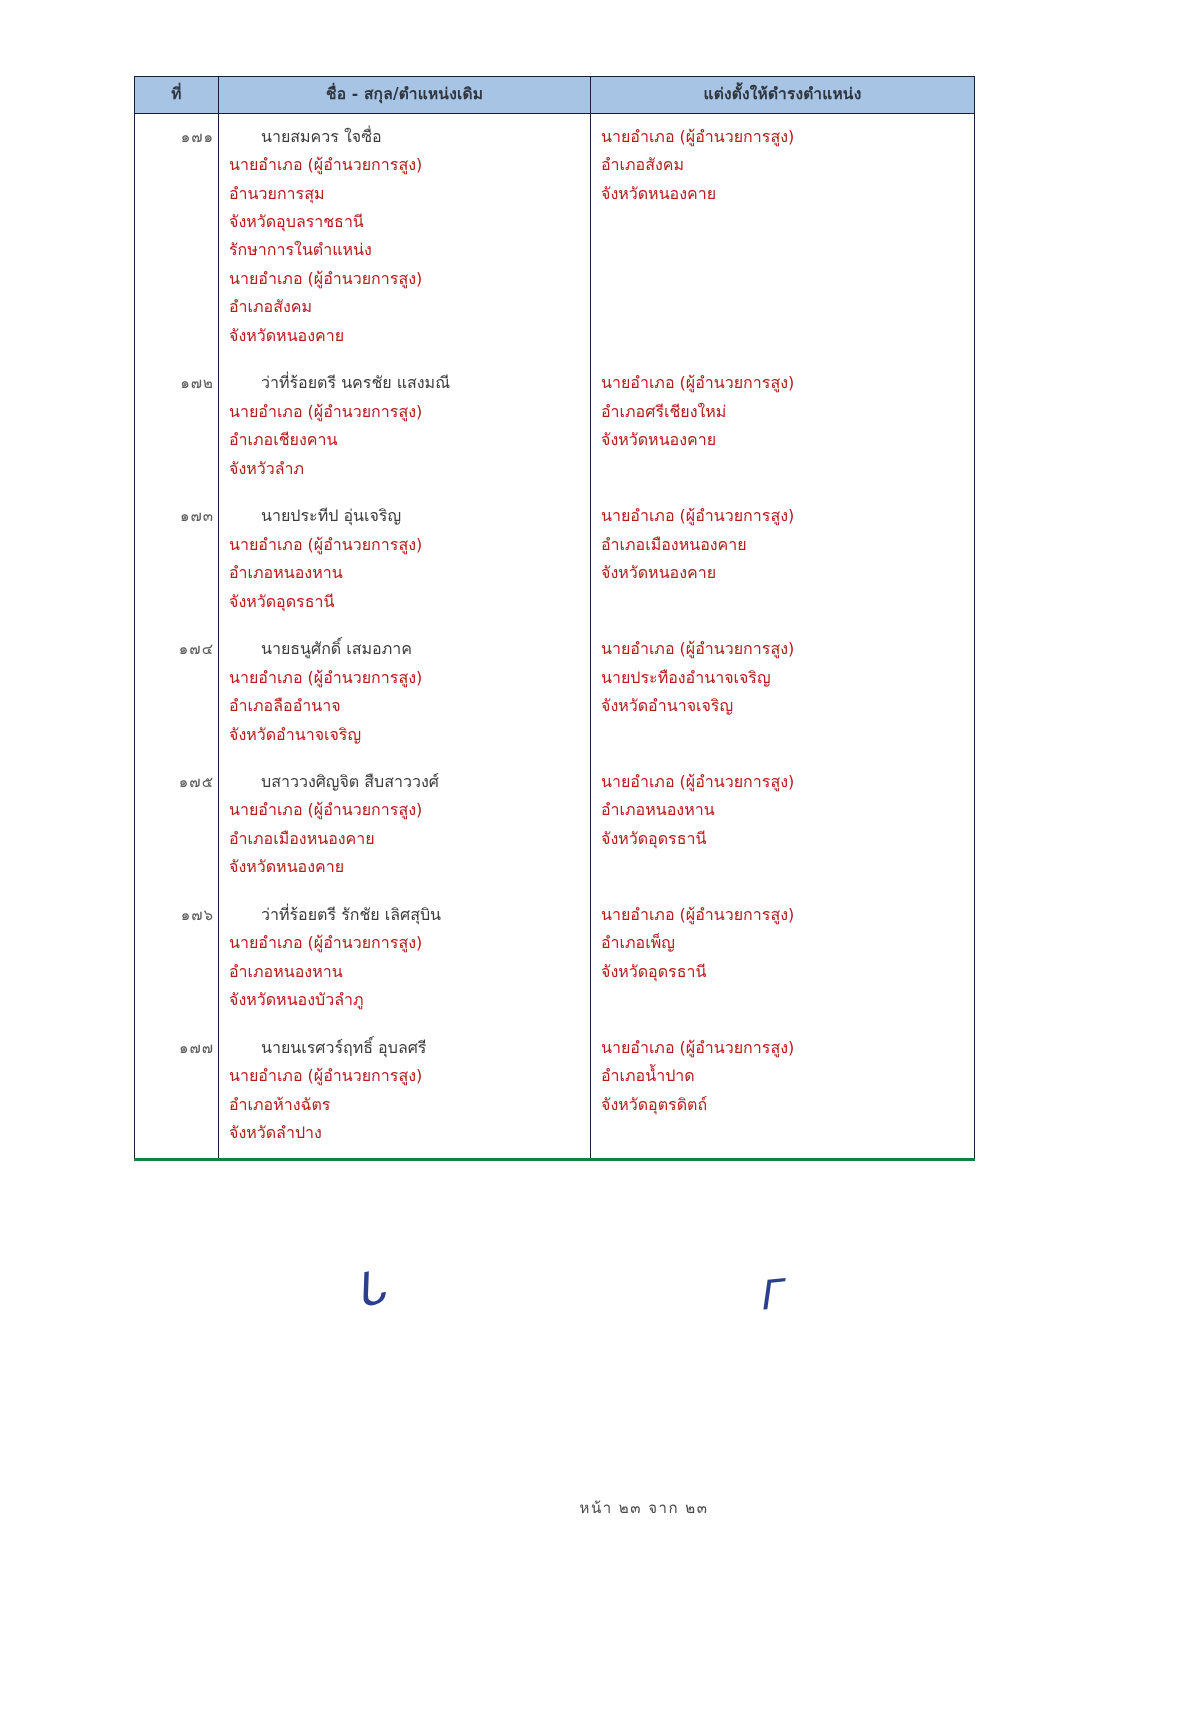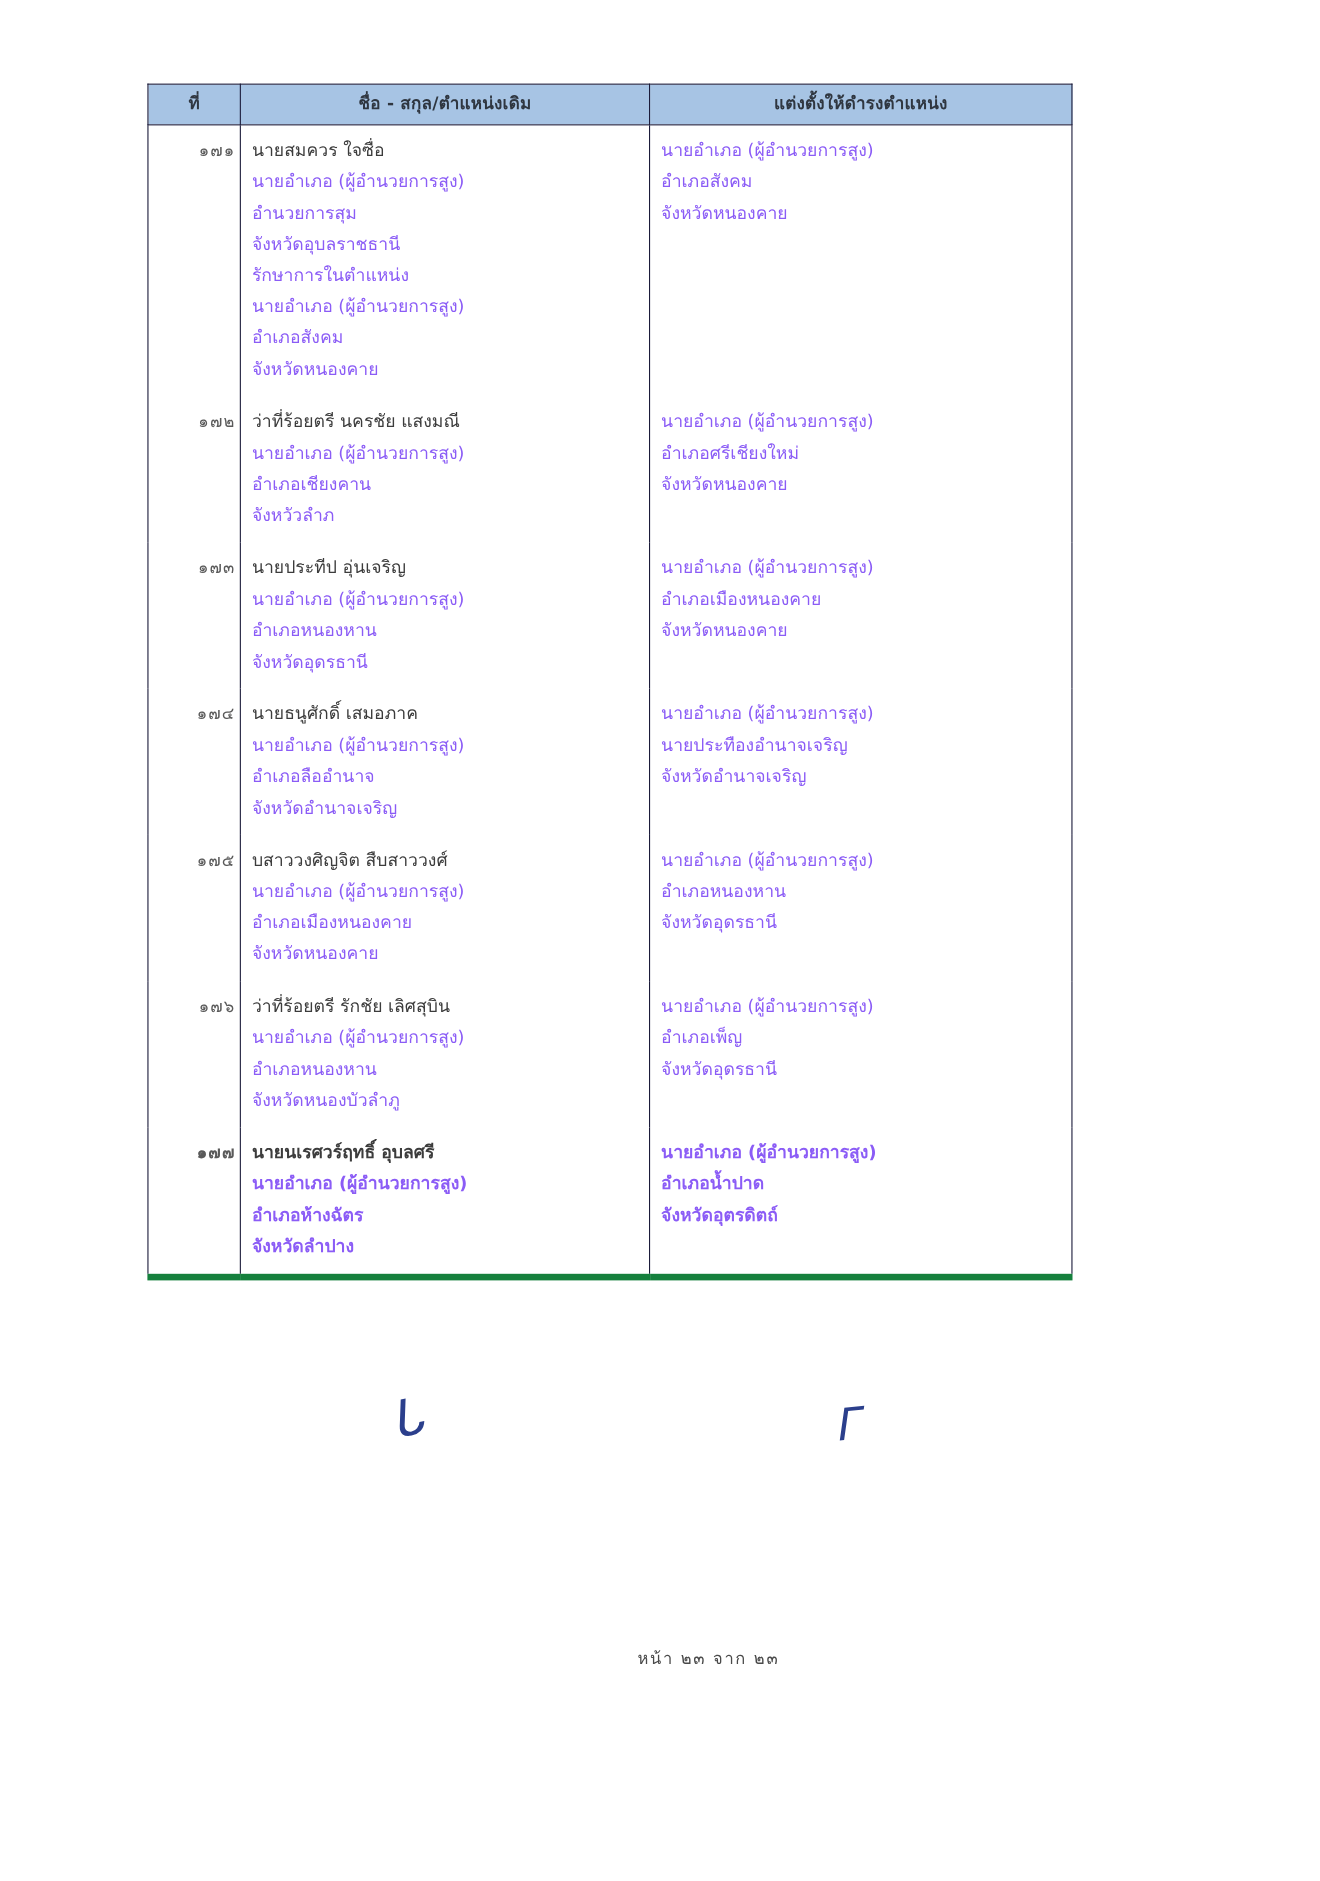--- a/index.html
+++ b/index.html
@@ -61,45 +61,45 @@
     padding: 0;
     background: #ffffff;
   }
 
   tbody tr.data-row > td {
     border-top: none;
     border-bottom: none;
   }
 
   tbody tr:last-child > td {
-    border-bottom: 6px solid #15803d;
-    font-weight: bold;
+    border-bottom: 3px solid #15803d;
   }
 
   .cell-inner {
     padding: 9px 6px 10px 10px;
     min-height: 10px;
   }
 
   .cell-no .cell-inner {
     text-align: right;
     padding-left: 4px;
     padding-right: 4px;
     padding-top: 11px;
   }
 
   .line {
     font-size: 16px;
     line-height: 1.78;
-    color: #8b5cf6;
+    color: #b91c1c;
     white-space: nowrap;
   }
 
   .line.first {
     color: #3c3c3c;
+    margin-left: 32px;
   }
 
   .no-text {
     font-size: 15px;
     color: #5a5a5a;
     line-height: 1.6;
     letter-spacing: 1px;
   }
 
   .signature {

